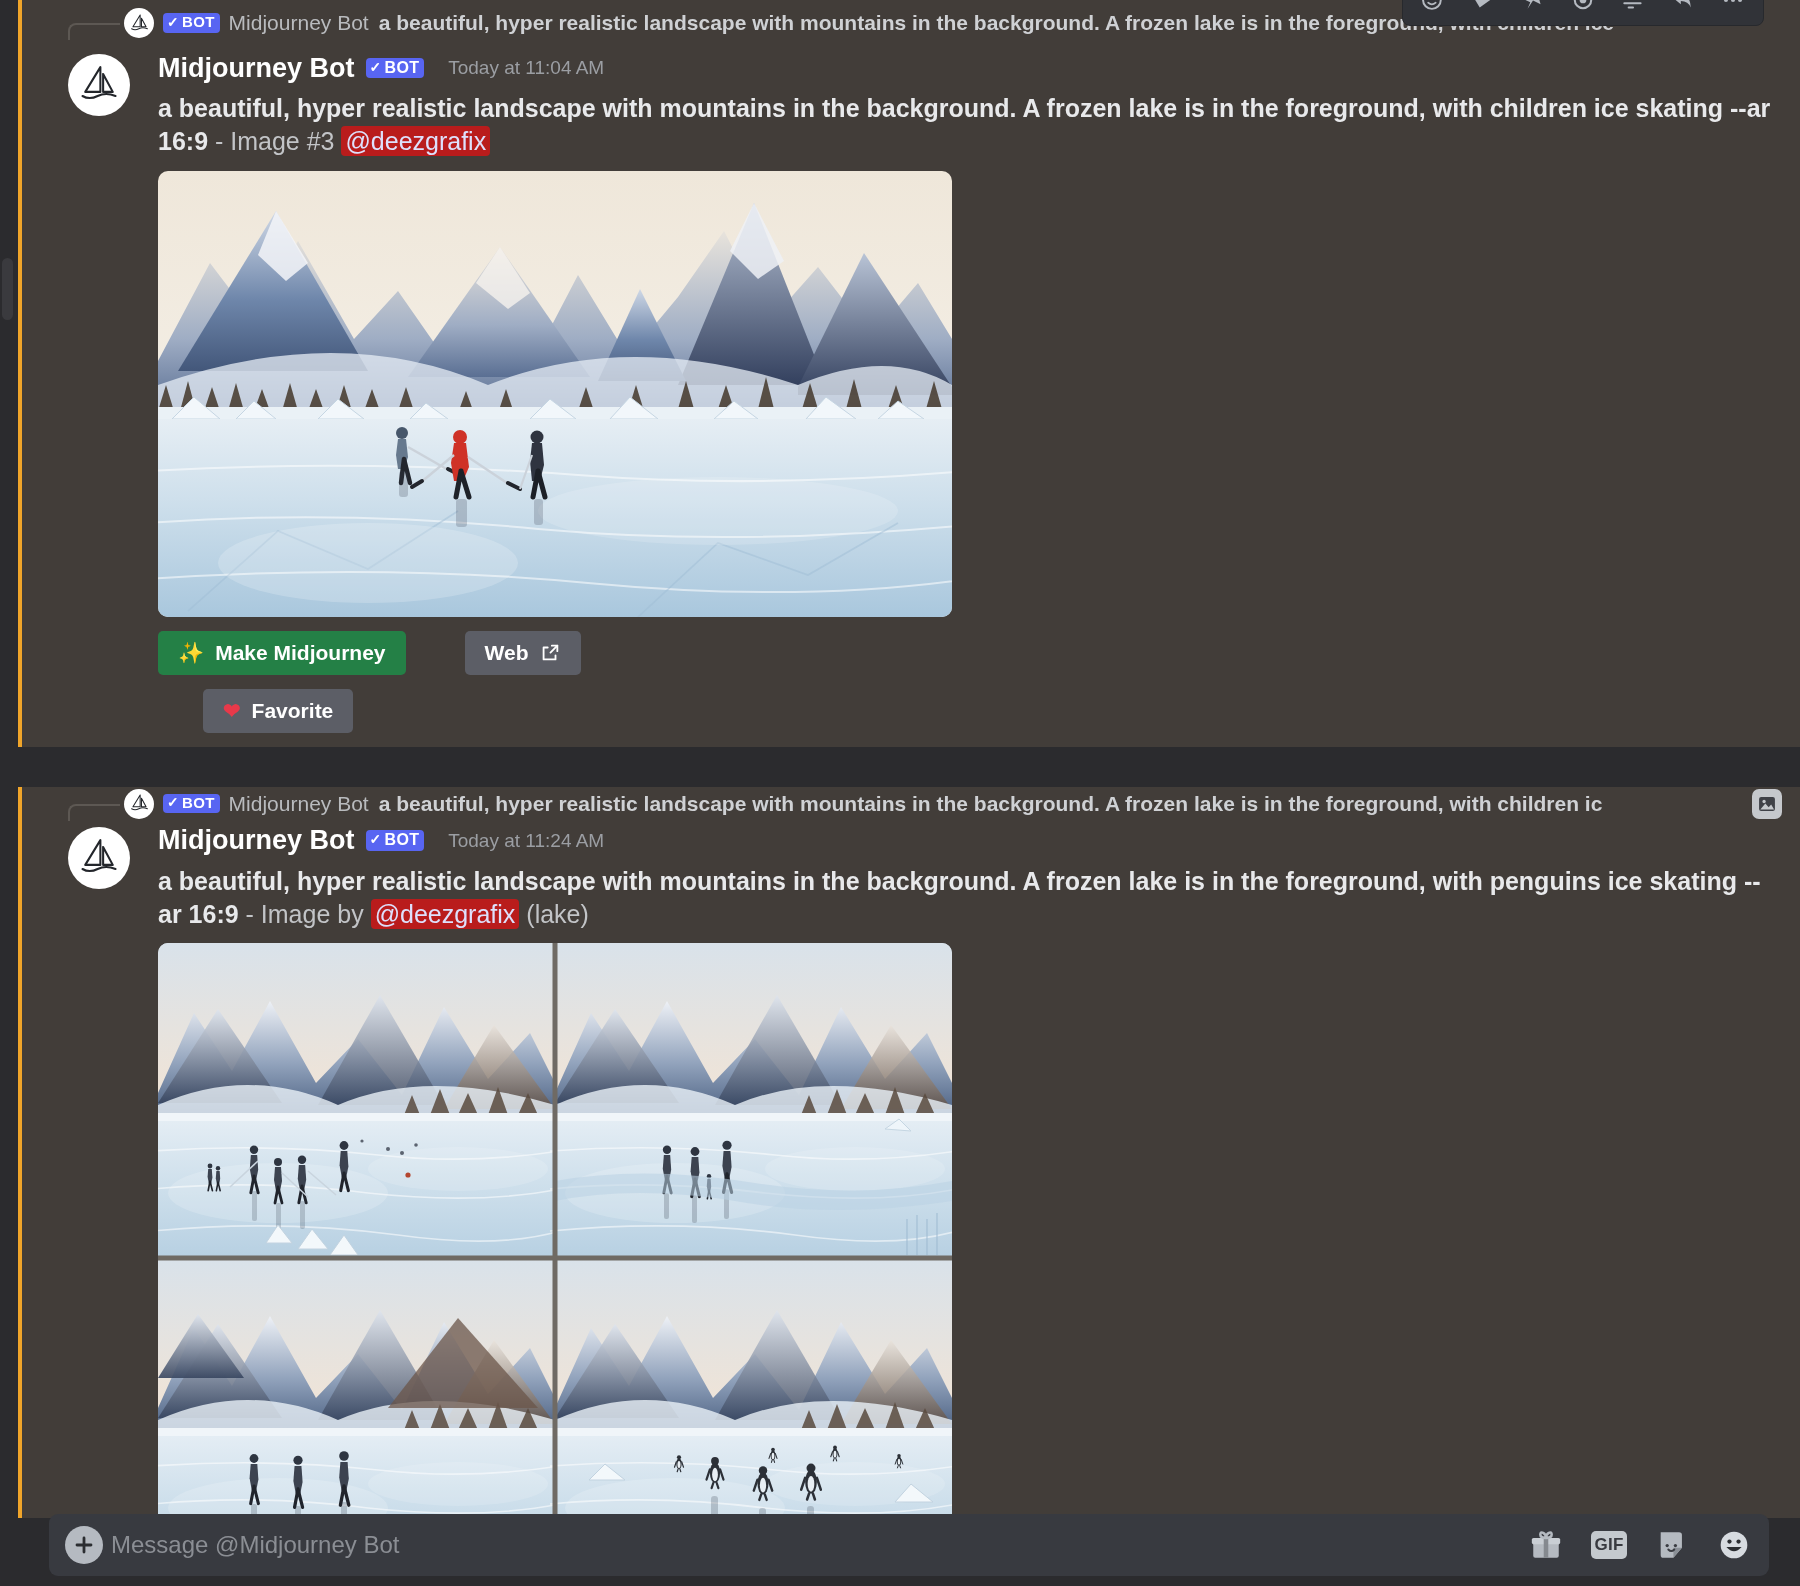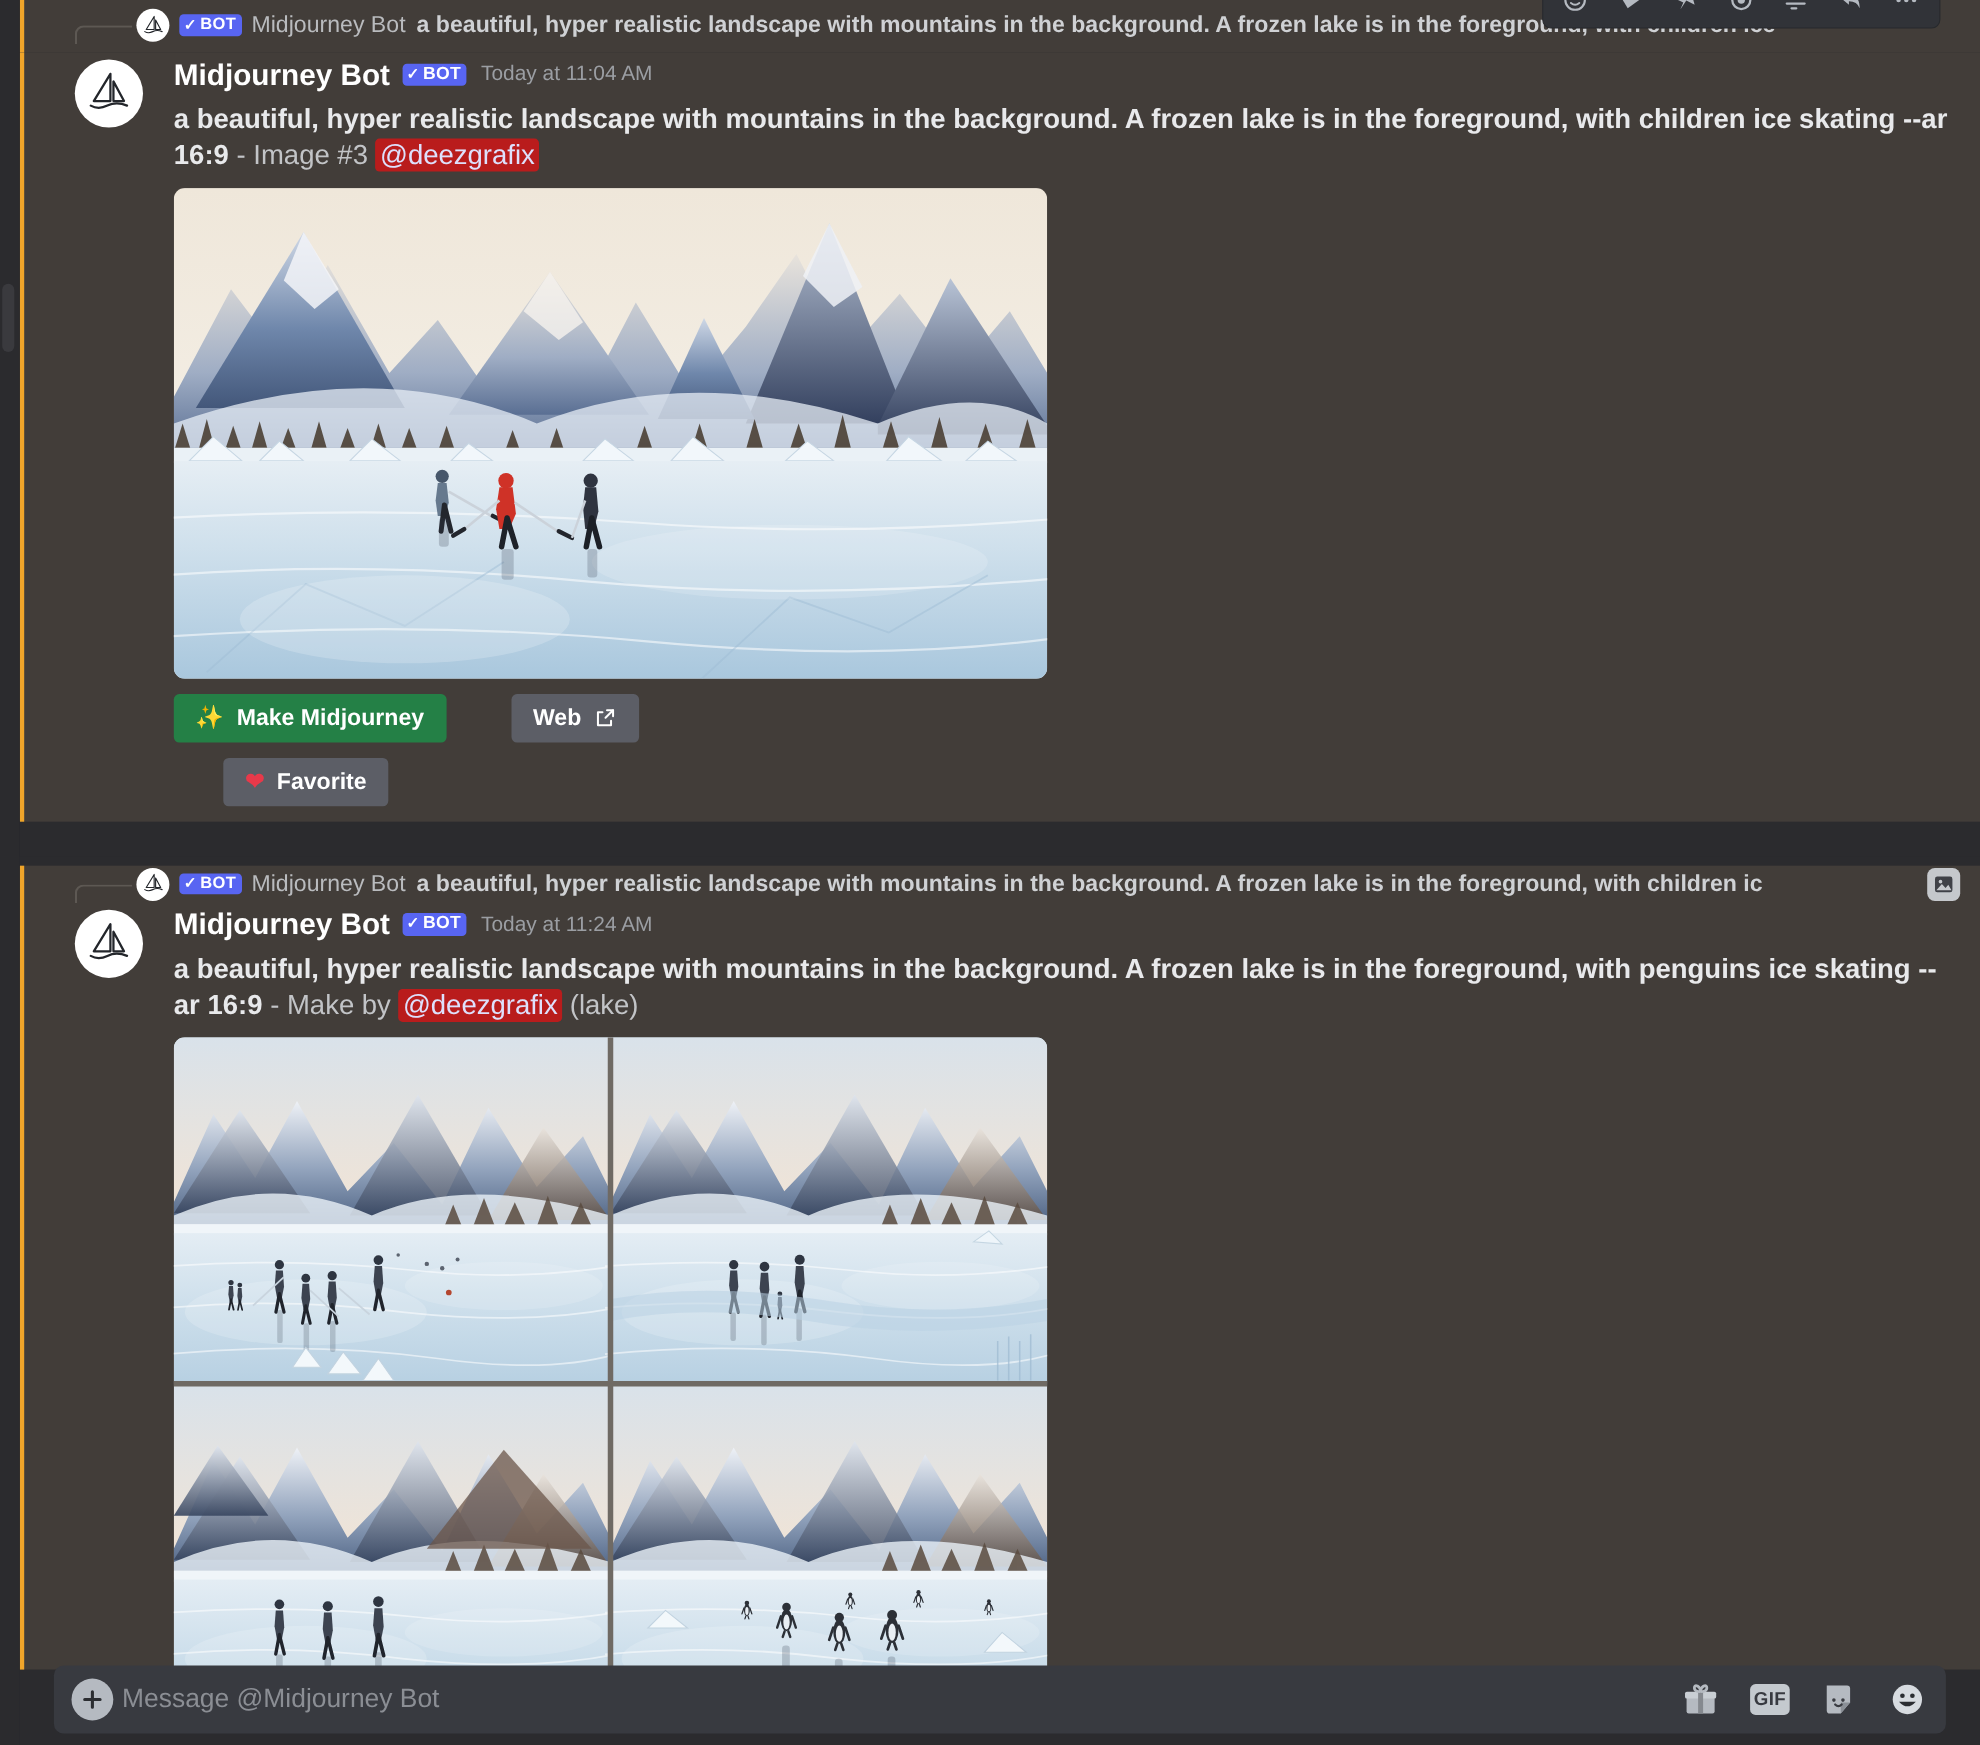--- a/index.html
+++ b/index.html
@@ -135,21 +135,21 @@
 
   .author-line {
     display: flex; align-items: center;
     height: 36px;
   }
   .author-name {
     color: #ffffff; font-size: 27px; font-weight: bold;
     margin-right: 11px;
   }
   .timestamp {
-    color: #9b9ea3; font-size: 19px; margin-left: 13px;
+    color: #9b9ea3; font-size: 19px; margin-left: 24px;
   }
 
   .msg-text {
     color: #e8e9eb;
     font-size: 25px;
     line-height: 1.33;
     font-weight: bold;
     margin-top: 6px;
     max-width: 1640px;
   }
@@ -539,21 +539,21 @@
 
         <div class="author-line">
           <span class="author-name">Midjourney Bot</span>
           <span class="bot-tag">
             <span class="chk">✓</span>
             <span>BOT</span>
           </span>
           <span class="timestamp">Today at 11:24 AM</span>
         </div>
 
-        <div class="msg-text"><span>a beautiful, hyper realistic landscape with mountains in the background. A frozen lake is in the foreground, with penguins ice skating </span><span>--ar 16:9</span><span class="dim"> - Make by </span><span class="mention">@deezgrafix</span><span class="dim"> (lake)</span></div>
+        <div class="msg-text"><span>a beautiful, hyper realistic landscape with mountains in the background. A frozen lake is in the foreground, with penguins ice skating </span><span>--ar 16:9</span><span class="dim"> - Image by </span><span class="mention">@deezgrafix</span><span class="dim"> (lake)</span></div>
 
         <div class="art-wrap">
           <svg class="art art-grid" viewBox="0 0 794 630" preserveAspectRatio="none">
             <defs>
               <linearGradient id="gsky" x1="0" y1="0" x2="0" y2="1">
                 <stop offset="0%" stop-color="#d9e2ea"></stop>
                   <stop offset="55%" stop-color="#f3e4d4"></stop>
                 <stop offset="100%" stop-color="#f7efe6"></stop>
               </linearGradient>
               <linearGradient id="gice" x1="0" y1="0" x2="0" y2="1">

